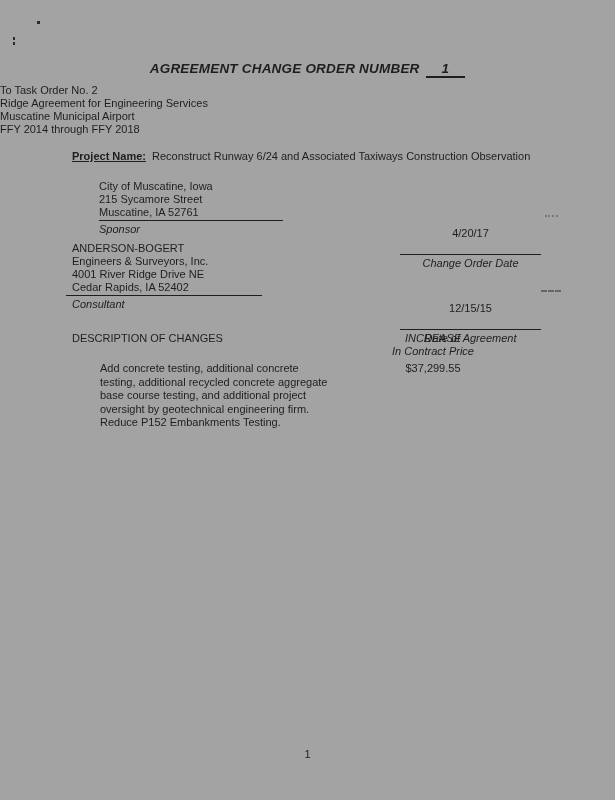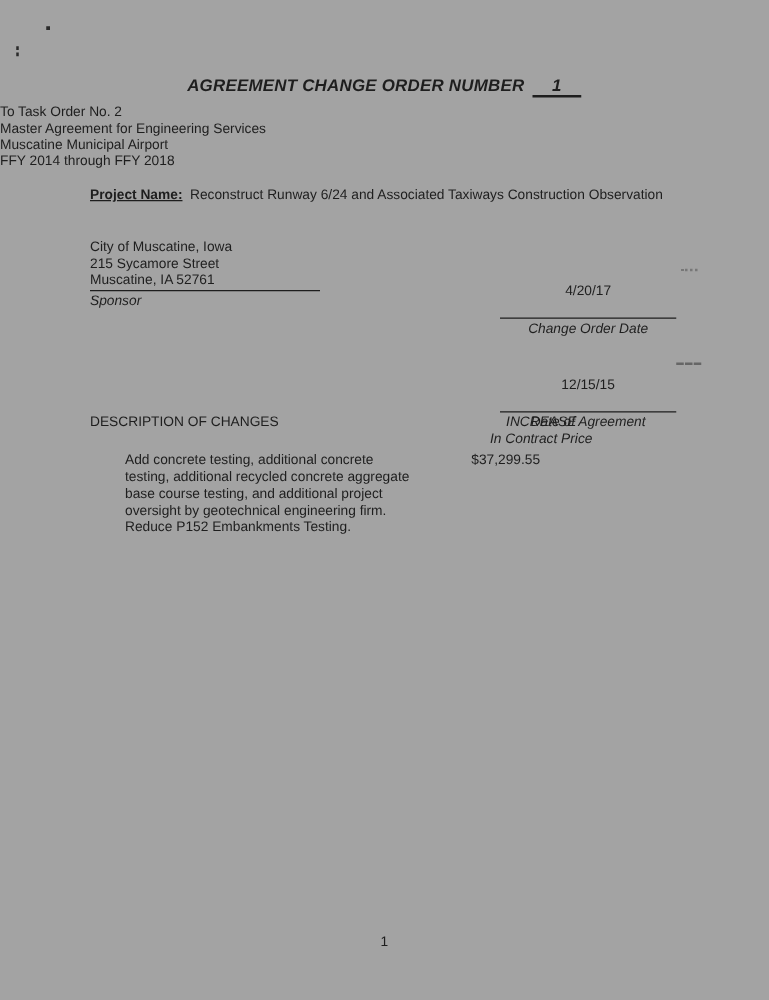--- a/index.html
+++ b/index.html
@@ -47,21 +47,21 @@
     text-align: left;
   }
   .subtitles div { line-height: 13px; }
 
   
   .project-line { position: absolute; top: 150px; left: 72px; white-space: nowrap; }
   .project-line .val { margin-left: 6px; }
 
   
   .addr-block { position: absolute; left: 72px; }
-  .addr-sponsor { top: 192px; }
+  .addr-sponsor { top: 180px; margin-left: 27px; }
   .addr-consultant { top: 242px; }
   .addr-block div { line-height: 13px; }
   .u-line {
     border-bottom: 1.5px solid #1e1e1e;
     padding-bottom: 1px;
   }
   .addr-sponsor .u-line { width: 184px; }
   .addr-consultant .u-line { width: 190px; margin-left: -6px; padding-left: 6px; }
   .role { font-style: italic; margin-top: 2px; }
 
@@ -77,21 +77,21 @@
     position: absolute; top: 332px; left: 72px; width: 290px;
     text-align: left; 
   }
   .increase-col {
     position: absolute; top: 332px; left: 377px; width: 112px;
     text-align: center; font-style: italic;
   }
   .increase-col div { line-height: 13px; }
   .desc-par { position: absolute; top: 362px; left: 100px; width: 270px; }
   .desc-par div { line-height: 13.5px; }
-  .amount { position: absolute; top: 362px; left: 377px; width: 112px; text-align: left; }
+  .amount { position: absolute; top: 362px; left: 377px; width: 112px; text-align: center; }
 
   
   .page-num {
     position: absolute; top: 748px; left: 0; width: 100%;
     text-align: center;
   }
 </style>
 </head>
 <body>
 
@@ -102,41 +102,48 @@
   <span class="artifact art-colon-bot"></span>
   <span class="artifact art-dash-1"></span>
   <span class="artifact art-dash-2"></span>
 
   <div class="title-row">
     <span>AGREEMENT CHANGE ORDER NUMBER</span><span class="order-num">1</span>
   </div>
 
   <div class="subtitles">
     <div>To Task Order No. 2</div>
-    <div>Master Agreement for Engineering Services</div>
+    <div>Ridge Agreement for Engineering Services</div>
     <div>Muscatine Municipal Airport</div>
     <div>FFY 2014 through FFY 2018</div>
   </div>
 
   <div class="project-line">
     <span class="bold">Project Name:</span><span class="val">Reconstruct Runway 6/24 and Associated Taxiways Construction Observation</span>
   </div>
 
   <div class="addr-block addr-sponsor">
     <div>City of Muscatine, Iowa</div>
     <div>215 Sycamore Street</div>
     <div class="u-line">Muscatine, IA 52761</div>
     <div class="role">Sponsor</div>
   </div>
 
   <div class="date-field date-change">
     <div class="date-val">4/20/17</div>
     <div class="date-label">Change Order Date</div>
   </div>
 
+  <div class="addr-block addr-consultant">
+    <div>ANDERSON-BOGERT</div>
+    <div>Engineers &amp; Surveyors, Inc.</div>
+    <div>4001 River Ridge Drive NE</div>
+    <div class="u-line">Cedar Rapids, IA 52402</div>
+    <div class="role">Consultant</div>
+  </div>
 
   <div class="date-field date-agreement">
     <div class="date-val">12/15/15</div>
     <div class="date-label">Date of Agreement</div>
   </div>
 
   <div class="changes-heading">DESCRIPTION OF CHANGES</div>
 
   <div class="increase-col">
     <div>INCREASE</div>

